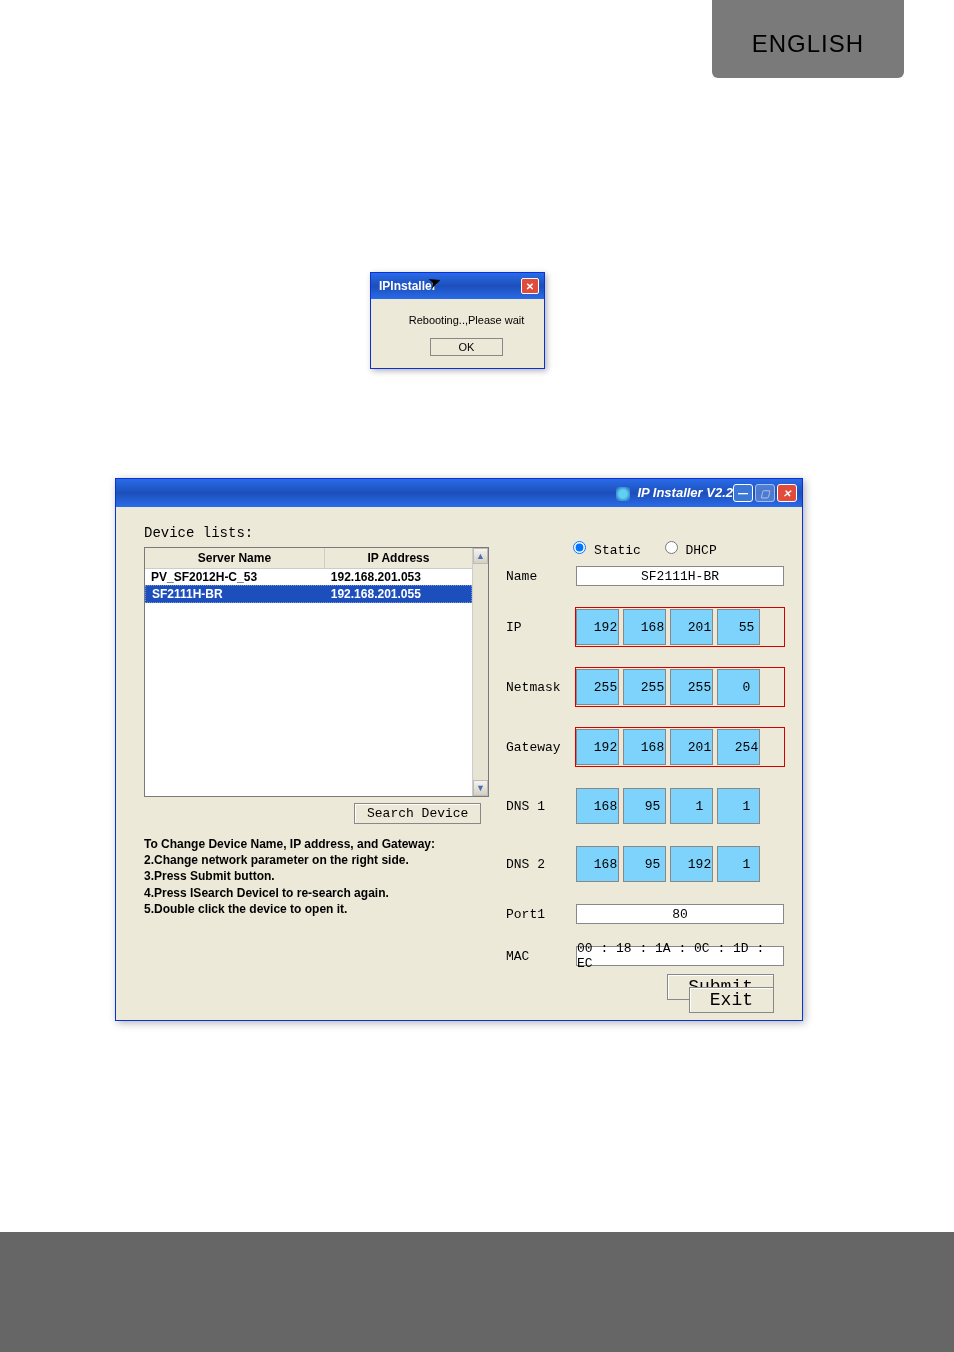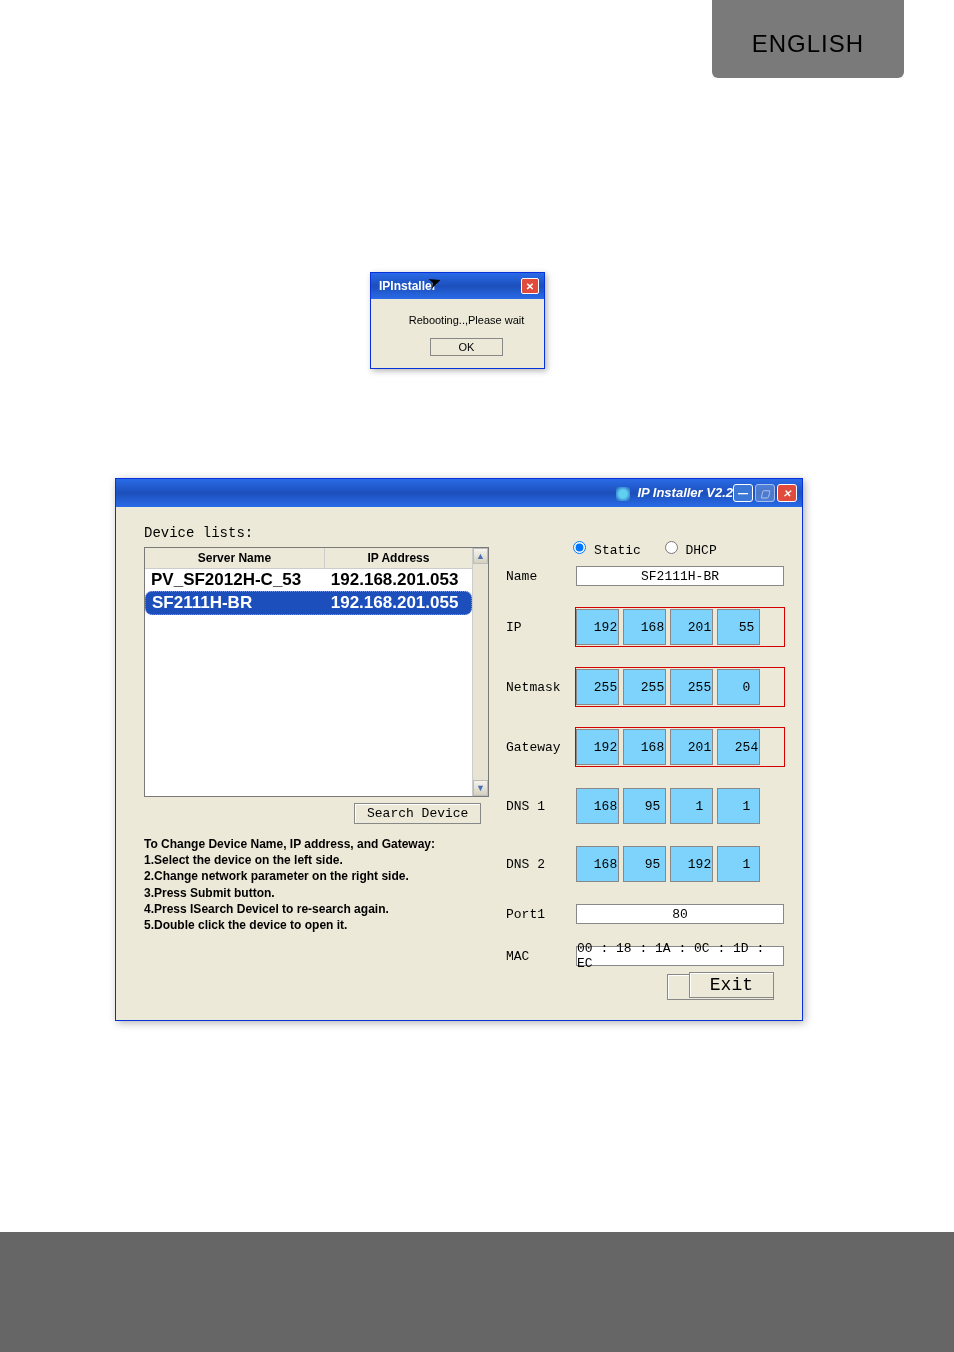--- a/index.html
+++ b/index.html
@@ -158,21 +158,21 @@
     .table-head { display: flex; background: #ece9d8; border-bottom: 1px solid #ccc; }
     .th {
       font-weight: bold;
       font-size: 12px;
       text-align: center;
       padding: 3px 0;
       border-right: 1px solid #ccc;
     }
     .th.name { width: 55%; }
     .th.ip { width: 45%; border-right: none; }
-    .row { display: flex; font-size: 17px; border-radius: 7px; }
+    .row { display: flex; font-size: 12px; }
     .td { padding: 1px 6px; }
     .td.name { width: 55%; font-weight: bold; }
     .td.ip { width: 45%; font-weight: bold; }
     .row.selected {
       background: #1c4fbb;
       color: #ffffff;
       border: 1px dotted #7896e8;
     }
     .scrollbar-v {
       width: 16px;
@@ -254,21 +254,21 @@
     .highlight-group { outline: 1px solid #d40000; padding: 1px 0; }
     .submit-btn, .exit-btn {
       font-family: "Courier New", monospace;
       font-size: 18px;
       padding: 2px 20px;
       background: #ece9d8;
       border: 1px solid #888;
       box-shadow: 1px 1px 0 #fff inset;
     }
     .submit-row { text-align: right; margin-top: 8px; padding-right: 10px; }
-    .exit-row { position: absolute; right: 28px; bottom: 22px; }
+    .exit-row { position: absolute; right: 28px; bottom: 7px; }
   </style>
 </head>
 <body>
 
 <div class="language-tab">ENGLISH</div>
 
 <div class="modal">
   <div class="modal-titlebar">
     <span>IPInstaller</span>
     <span class="close-x">✕</span>
@@ -313,21 +313,20 @@
         </div>
         <div class="scrollbar-v">
           <div class="scroll-arrow">▲</div>
           <div class="scroll-arrow">▼</div>
         </div>
       </div>
       <button class="search-btn">Search Device</button>
 
       <div class="instructions">
         <div>To Change Device Name, IP address, and Gateway:</div>
-        <div>1.Select the device on the left side.</div>
         <div>2.Change network parameter on the right side.</div>
         <div>3.Press Submit button.</div>
         <div>4.Press ISearch DeviceI to re-search again.</div>
         <div>5.Double click the device to open it.</div>
       </div>
     </div>
 
     <div class="right-col">
       <div class="radio-row">
         <label><input type="radio" checked="" style=""> <span>Static</span></label>

